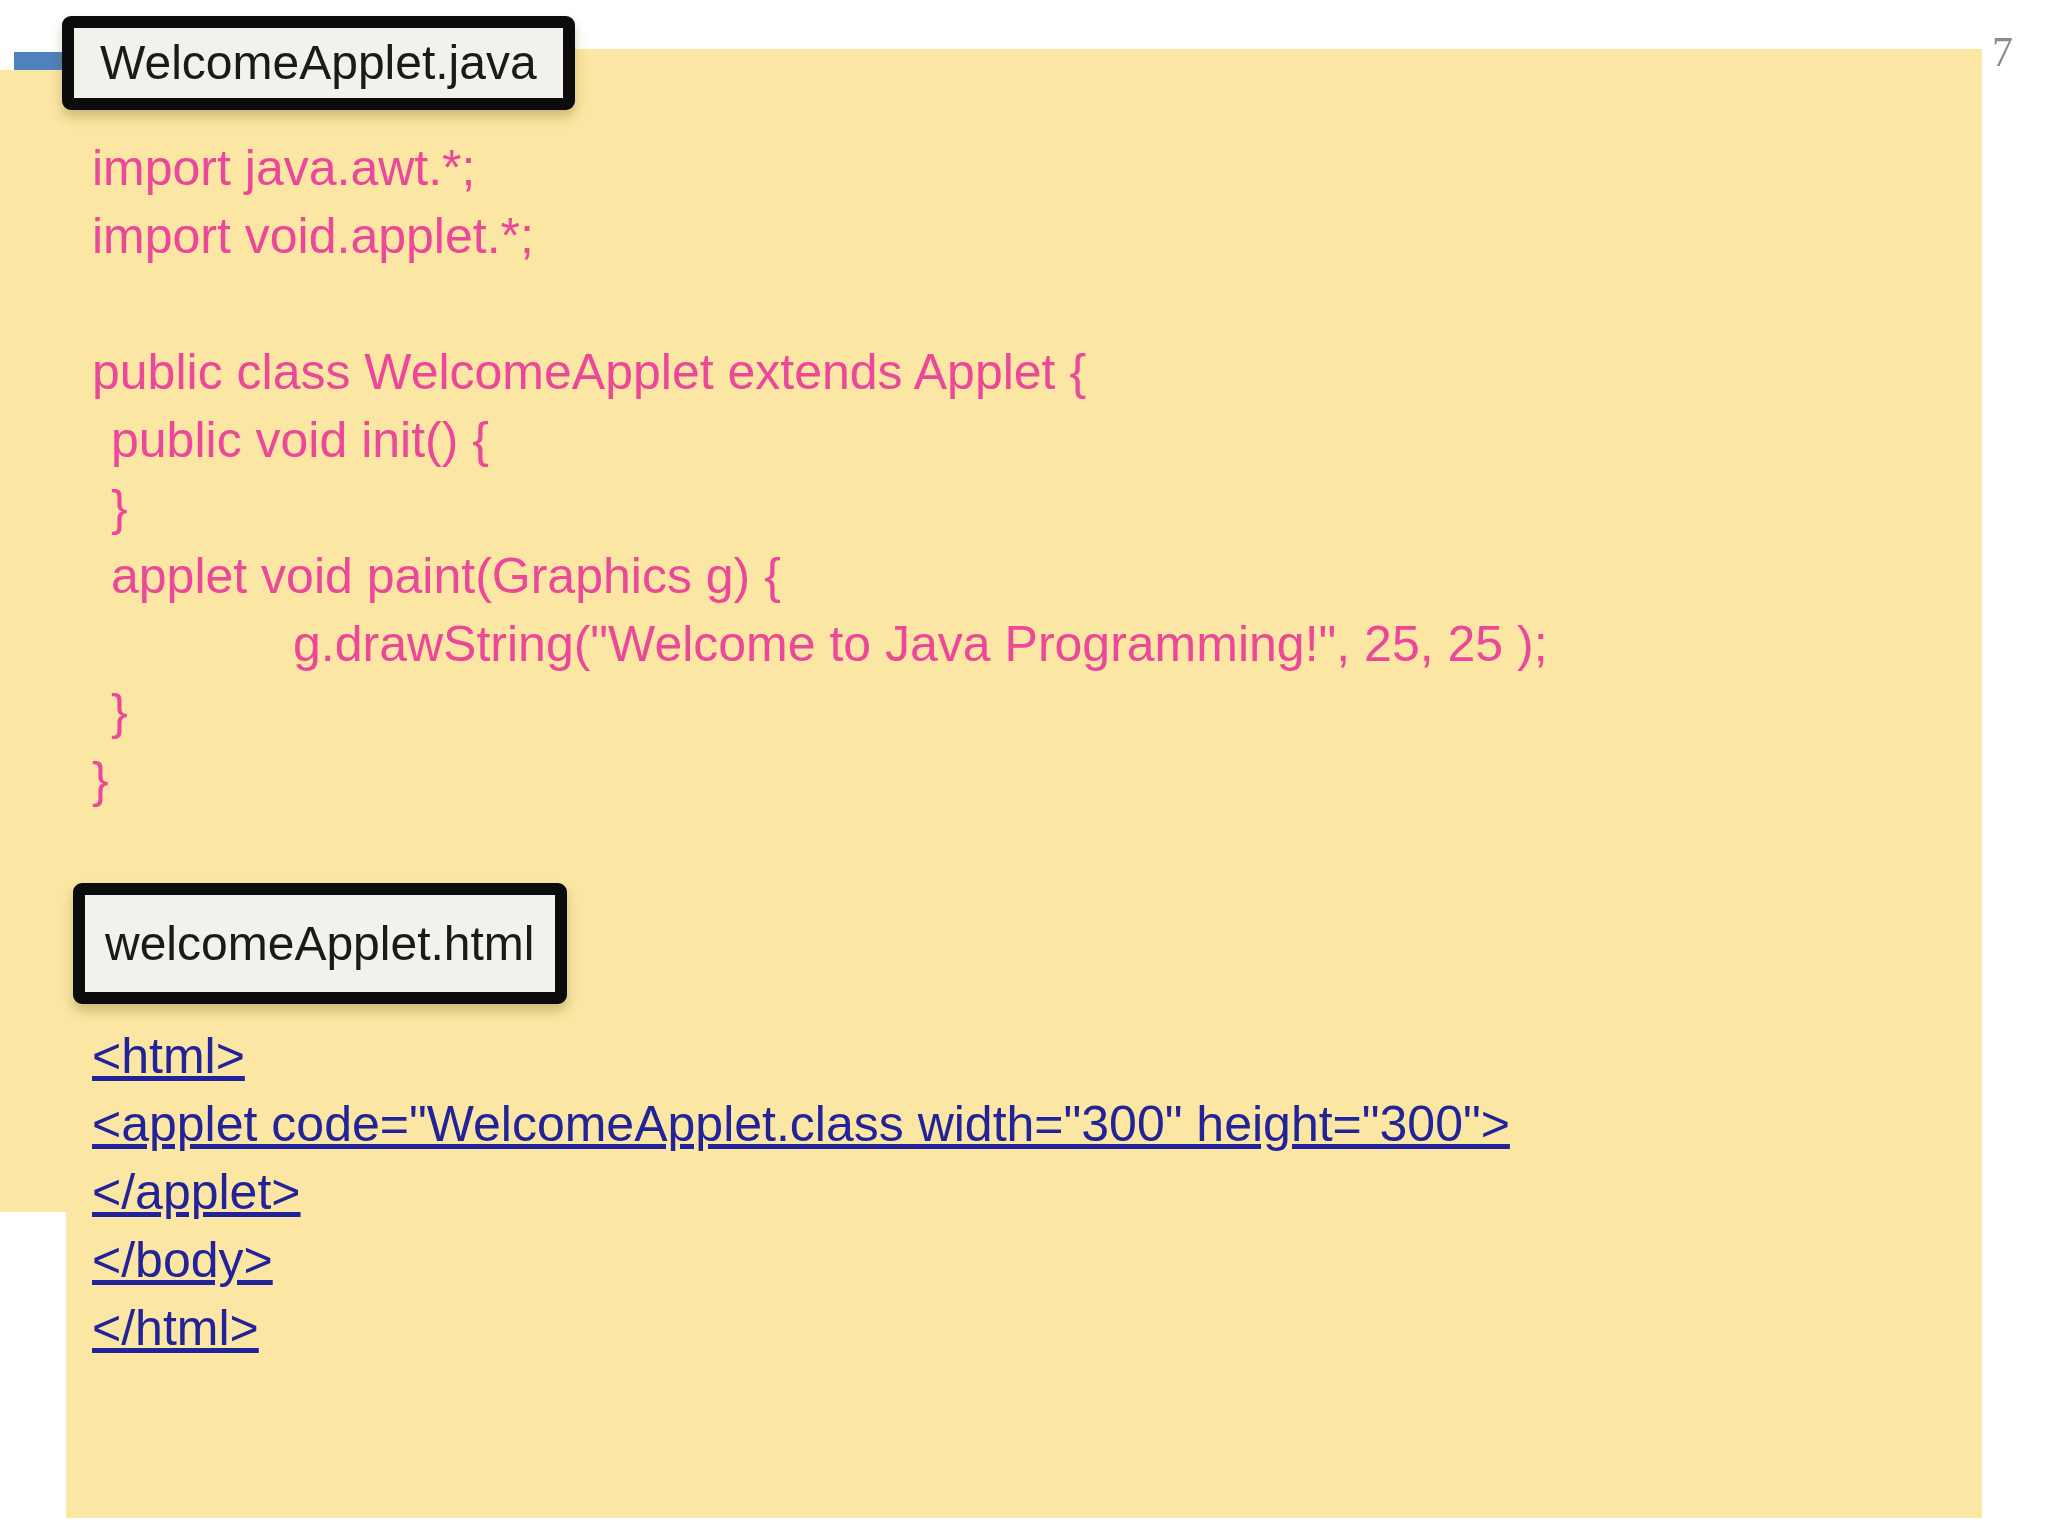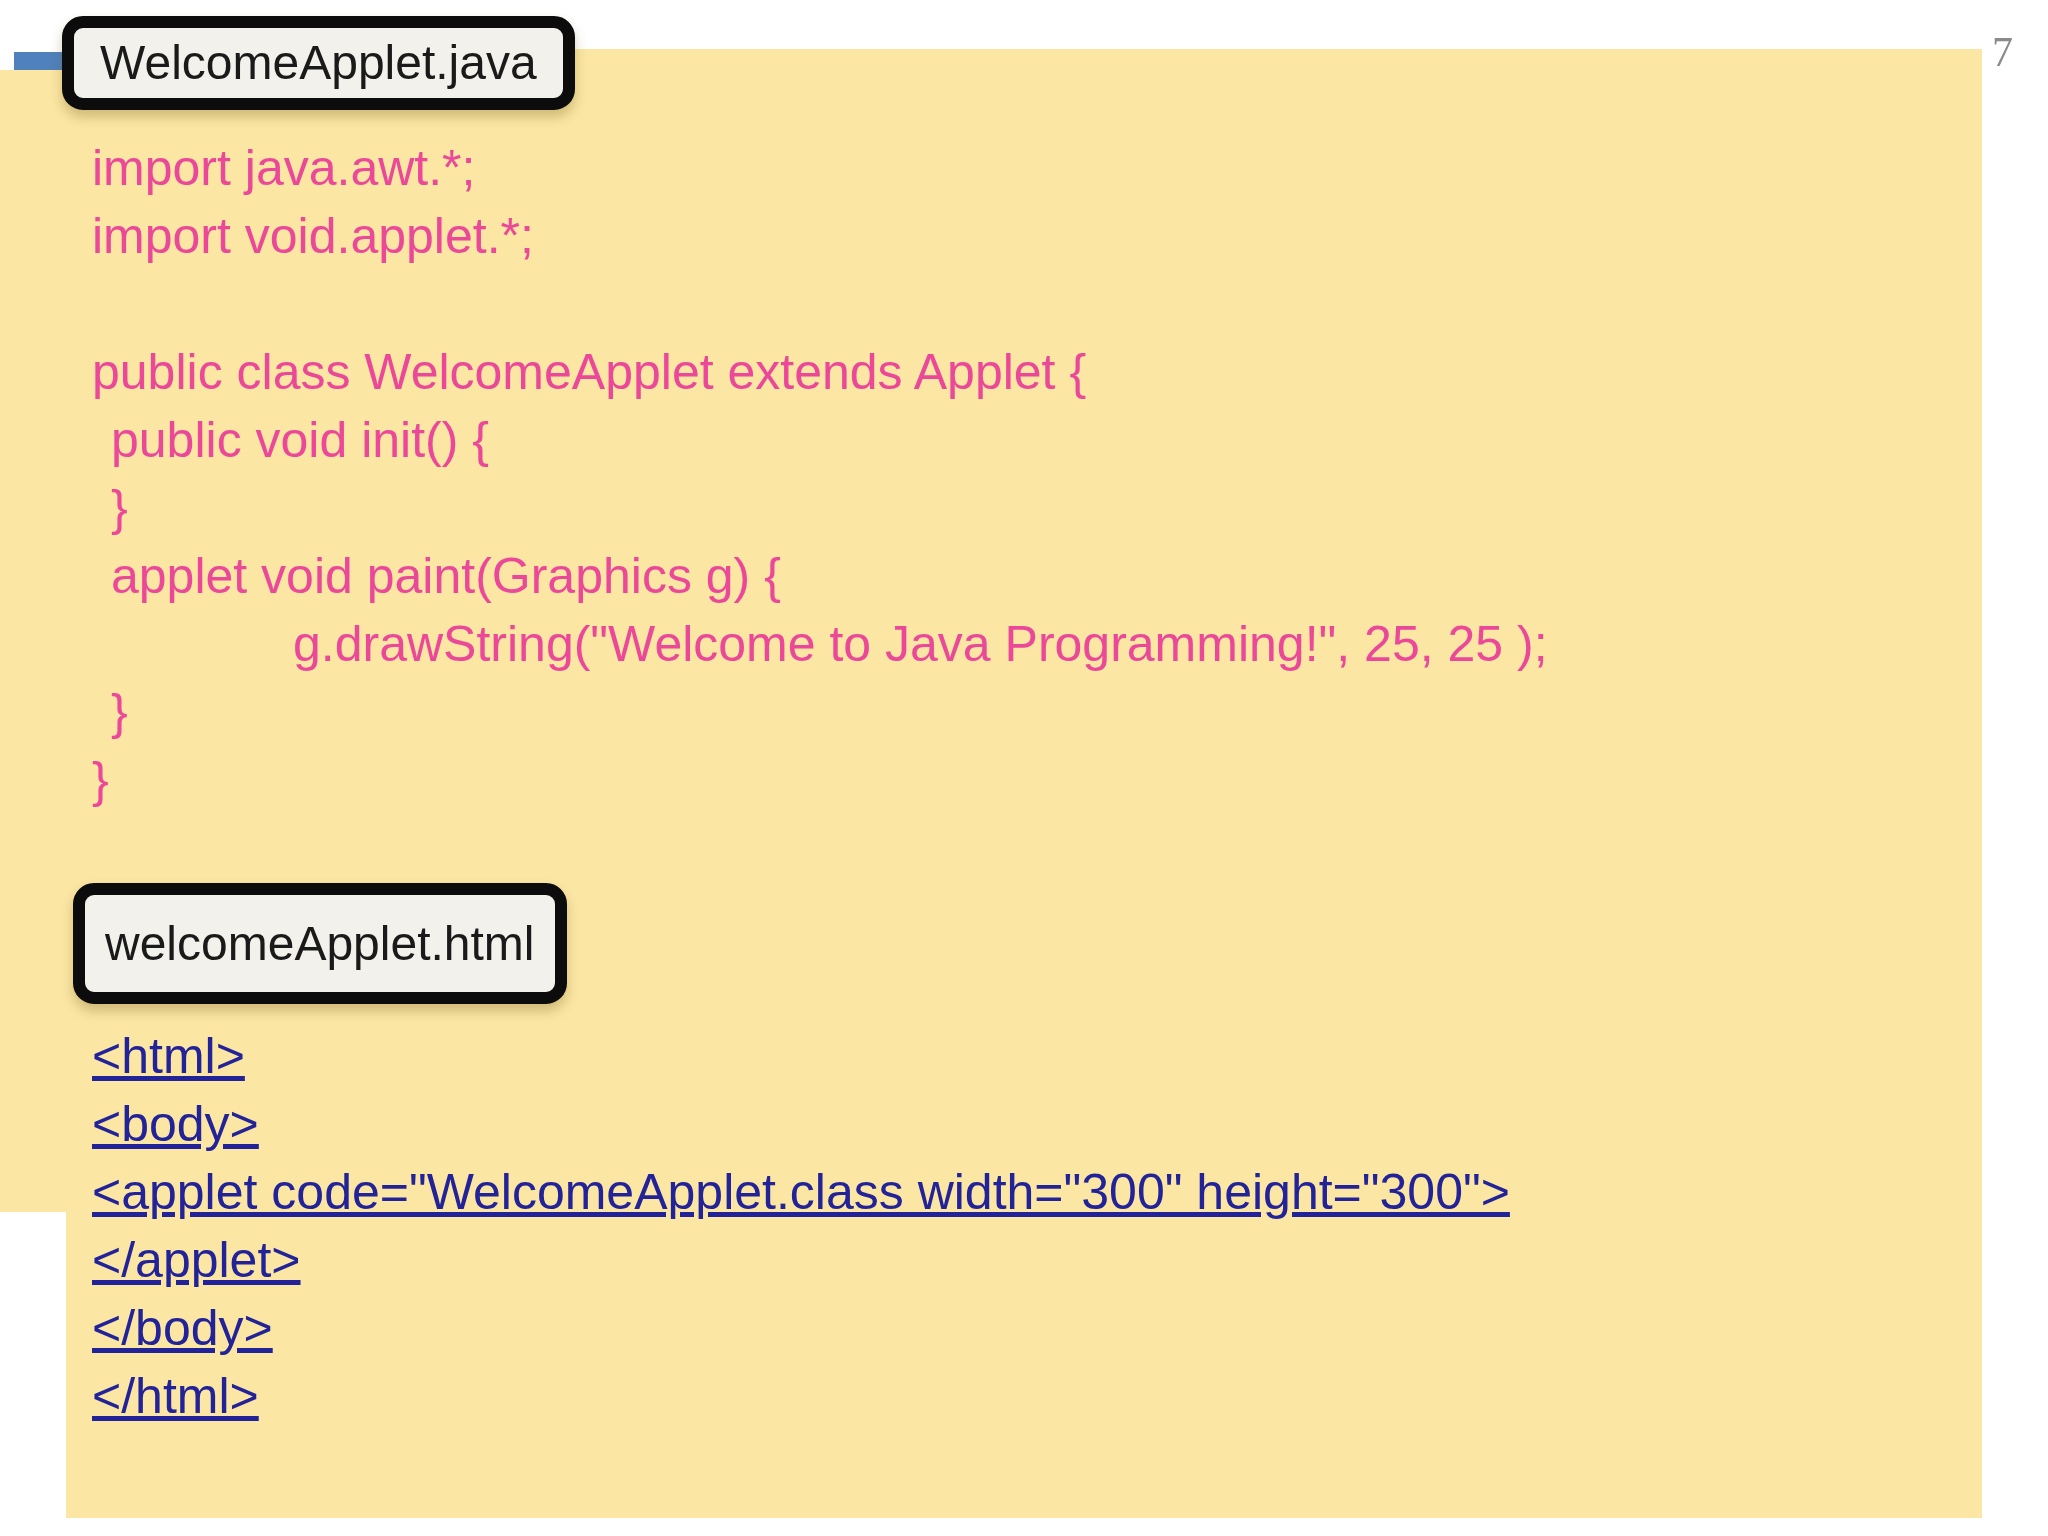--- a/index.html
+++ b/index.html
@@ -33,21 +33,21 @@
     position: absolute;
     left: 1992px; top: 28px;
     font-family: "Liberation Serif", serif;
     font-size: 42px;
     color: #8a8a8a;
   }
   .label-box {
     position: absolute;
     background: #f2f1ec;
     border: 12px solid #0c0c0c;
-    border-radius: 21px;
+    border-radius: 9px;
     color: #1a1a1a;
     font-size: 48px;
     white-space: nowrap;
     box-shadow: 0 7px 12px rgba(110, 85, 20, 0.30);
     display: inline-block;
   }
   .label-java {
     left: 62px; top: 16px;
     padding: 0 26px;
     line-height: 70px;
@@ -97,20 +97,19 @@
     <div class="code-line ind1">applet void paint(Graphics g) {</div>
     <div class="code-line ind2">g.drawString("Welcome to Java Programming!", 25, 25 );</div>
     <div class="code-line ind1">}</div>
     <div class="code-line ind0">}</div>
   </div>
 
   <div class="label-box label-html">welcomeApplet.html</div>
 
   <div class="code-block code-html">
     <div class="code-line ind0">&lt;html&gt;</div>
-    <div class="code-line ind0">&lt;body&gt;</div>
     <div class="code-line ind0">&lt;applet code="WelcomeApplet.class width="300" height="300"&gt;</div>
     <div class="code-line ind0">&lt;/applet&gt;</div>
     <div class="code-line ind0">&lt;/body&gt;</div>
     <div class="code-line ind0">&lt;/html&gt;</div>
   </div>
 
 </div>
 
 </body></html>

